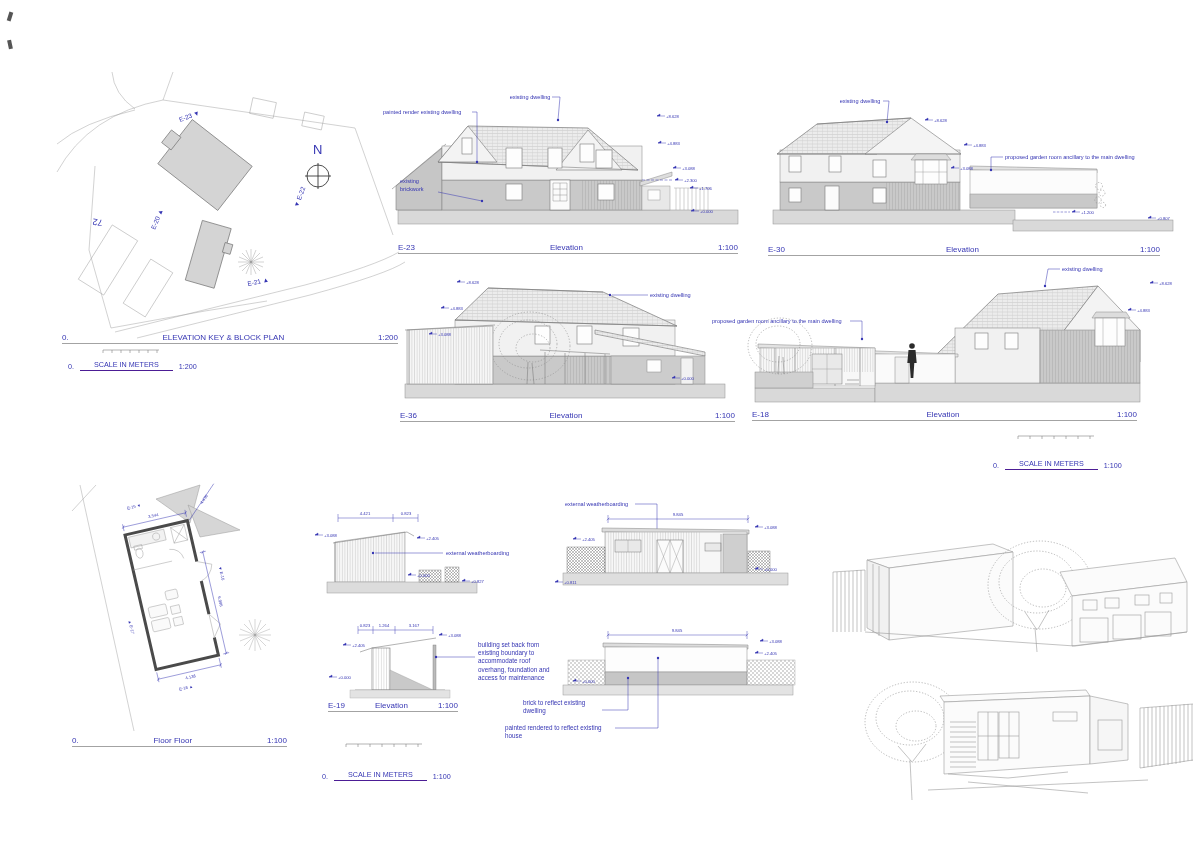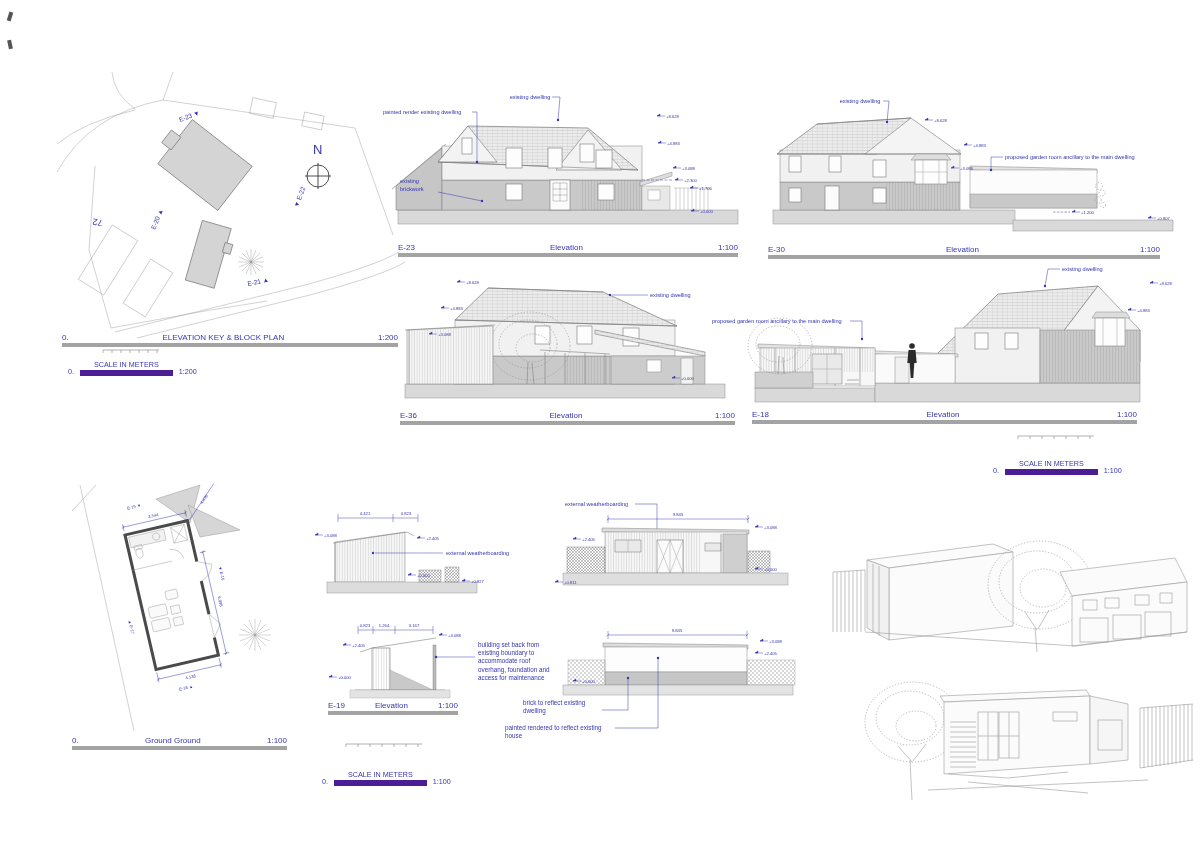--- a/index.html
+++ b/index.html
@@ -12,23 +12,23 @@
   .ld{stroke:#3535b3;stroke-width:.5;fill:none}
   .dim{stroke:#3535b3;stroke-width:.45;fill:none}
   .dot{fill:#3535b3;stroke:none}
   .lvlp{stroke:#3535b3;stroke-width:.45;fill:#3535b3}
   .ln{stroke:#808080;stroke-width:.6;fill:none}
   .thin{stroke:#9a9a9a;stroke-width:.45;fill:none}
   .sk{stroke:#9b9b9b;stroke-width:.6;fill:none}
   .skf{stroke:#9b9b9b;stroke-width:.6;fill:#fbfbfb}
   .tree{stroke:#8f8f8f;stroke-width:.6;fill:none;stroke-dasharray:1.3 1.7}
   .titlerow{position:absolute;display:flex;justify-content:space-between;align-items:flex-end;
-    border-bottom:4px solid #a3a3a3;color:#3535b3;font-size:8px;padding-bottom:1px;}
+    border-bottom:1px solid #a3a3a3;color:#3535b3;font-size:8px;padding-bottom:1px;}
   .scalerow{position:absolute;color:#3535b3;font-size:7.2px;display:flex;align-items:flex-end;}
-  .scalerow .sl{border-bottom:6px solid #4c1d95;padding:0 14px 1px 14px;margin:0 6px;}
+  .scalerow .sl{border-bottom:1px solid #4c1d95;padding:0 14px 1px 14px;margin:0 6px;}
   .note{position:absolute;color:#3535b3;font-size:6.3px;line-height:8.2px;}
   .regmark{position:absolute;background:#555;}
 </style>
 </head>
 <body>
 
 <div id="sheet">
 
   <div class="regmark" style="left:8px;top:12px;width:4px;height:9px;transform:rotate(18deg)"></div>
   <div class="regmark" style="left:8px;top:40px;width:4px;height:9px;transform:rotate(-12deg)"></div>
@@ -410,21 +410,21 @@
       <text class="t4" transform="translate(84,52) rotate(90)" font-size="5">▼ E-16</text>
       <text class="t4" transform="translate(-16,84) rotate(90)" font-size="5">▲ E-17</text>
       <text class="t4" x="18" y="164" font-size="5">E-18 ▲</text>
     </g>
     <g transform="translate(185,152)" stroke="#9a9a9a" stroke-width="0.4">
       <path d="M0,-16 V16 M-16,0 H16 M-11,-11 L11,11 M11,-11 L-11,11 M-15,-6 L15,6 M15,-6 L-15,6 M-6,-15 L6,15 M6,-15 L-6,15"></path>
     </g>
   </svg>
   <div class="titlerow" style="left:72px;top:736px;width:215px">
     <span>0.</span>
-    <span>Ground Ground</span>
+    <span>Floor Floor</span>
     <span>1:100</span>
   </div>
 
   <svg style="left:315px;top:505px" width="262" height="200" viewBox="0 0 262 200">
     <g>
       <path class="dim" d="M23,13 H103 M23,9 V17 M78,9 V17 M103,9 V17"></path>
       <text class="t4" x="50" y="10" text-anchor="middle">4.421</text>
       <text class="t4" x="91" y="10" text-anchor="middle">0.823</text>
       <polygon points="20,37 90,27 90,77 20,77" fill="#f7f7f7" stroke="#8a8a8a" stroke-width="0.5"></polygon>
       <polygon points="20,37 90,27 90,77 20,77" fill="url(#boards2)"></polygon>

